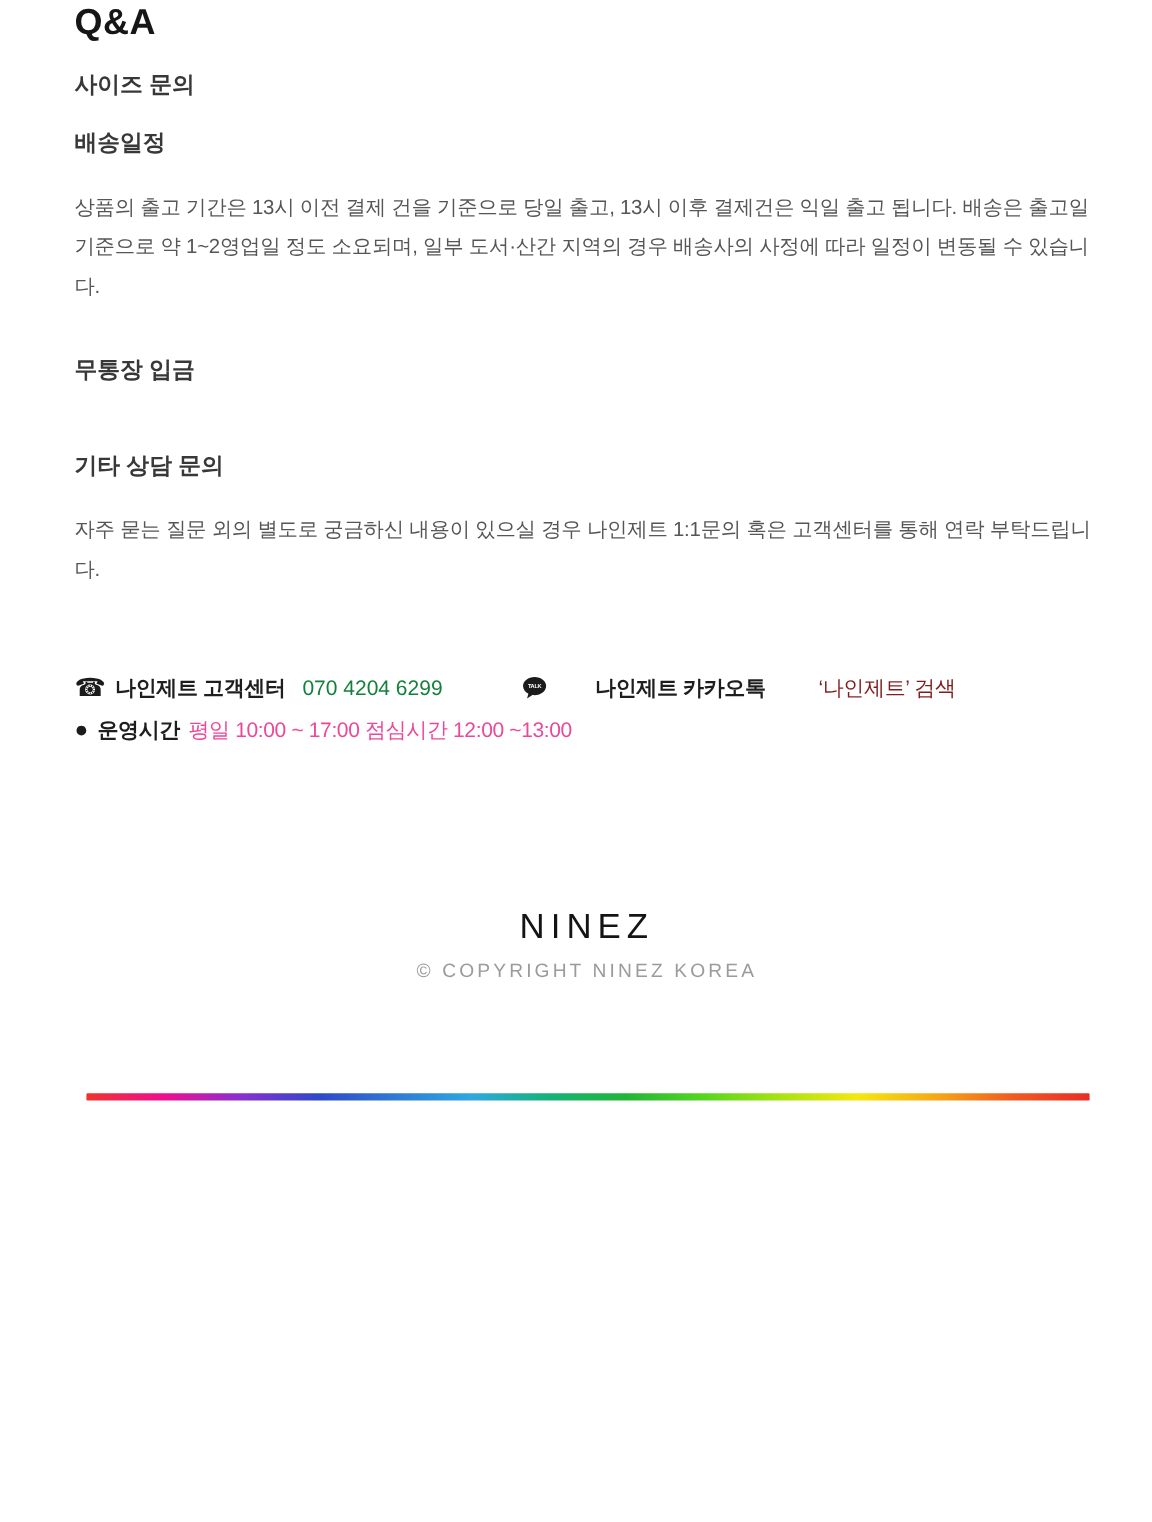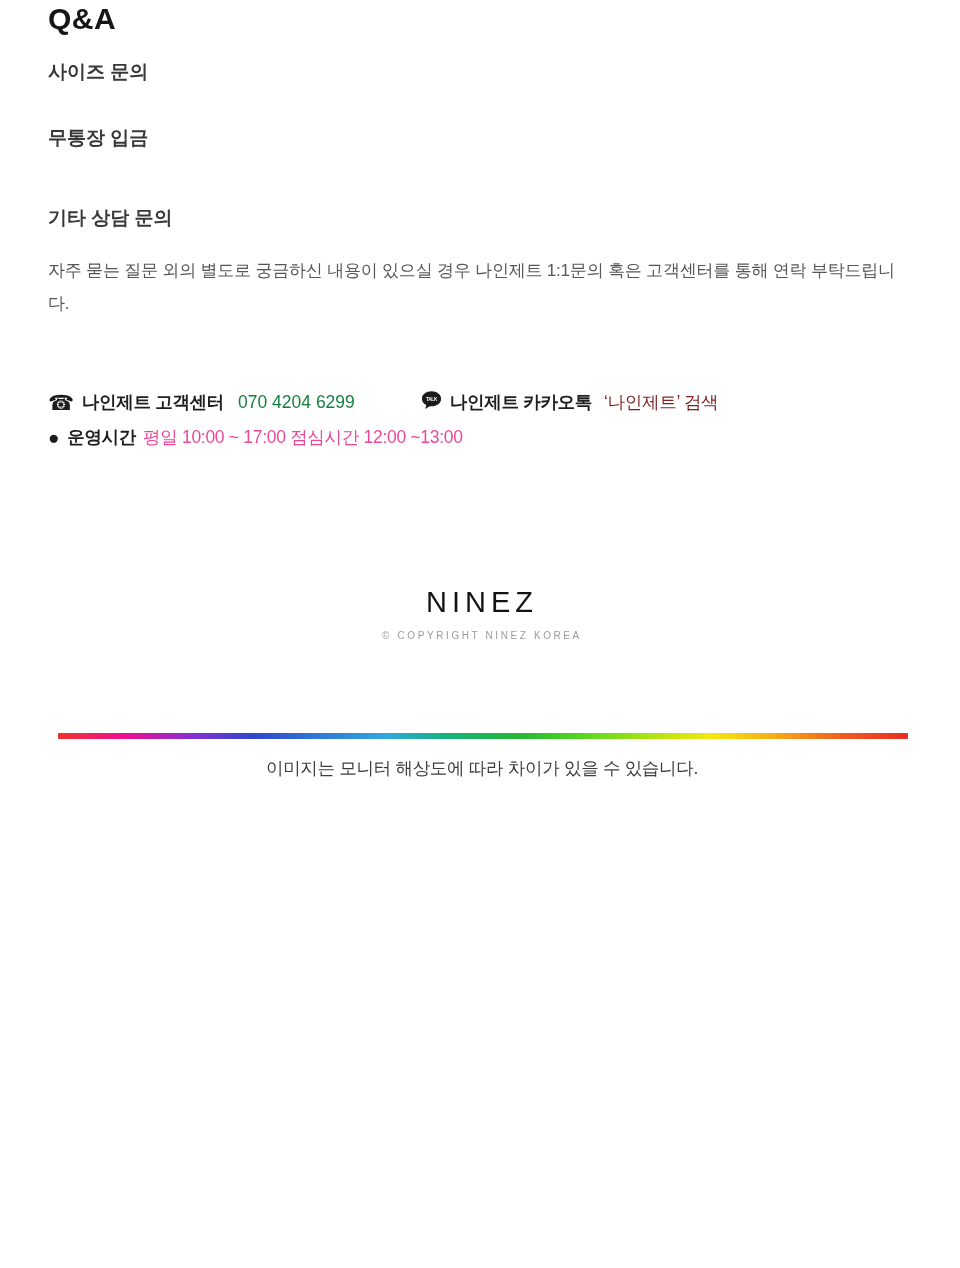--- a/index.html
+++ b/index.html
@@ -7,21 +7,21 @@
   body {
     width: 960px;
     height: 1268px;
     font-family: "Liberation Sans", "DejaVu Sans", sans-serif;
     color: #555555;
     overflow: hidden;
   }
   .page {
     width: 960px;
     height: 1268px;
-    padding: 2px 44px 0 48px;
+    padding: 2px 44px 0 62px;
   }
   .page-title {
     font-size: 30px;
     line-height: 34px;
     font-weight: bold;
     color: #161616;
     letter-spacing: 0.5px;
   }
   .section-heading {
     margin-top: 24px;
@@ -57,38 +57,38 @@
     display: inline-flex;
     align-items: center;
     justify-content: center;
     margin-right: 8px;
     color: #1b1b1b;
   }
   .phone-icon { font-size: 21px; line-height: 21px; }
   .bullet-icon { font-size: 19px; line-height: 19px; }
   .kakao-icon svg { display: block; }
   .phone-number { margin-left: 14px; color: #15803d; letter-spacing: 0; }
-  .kakao-group { margin-left: 66px; display: inline-flex; align-items: flex-start; }
+  .kakao-group { margin-left: 66px; display: inline-flex; align-items: center; gap: 32px; }
   .kakao-search { margin-left: 12px; color: #7f1d1d; }
   .hours-value { margin-left: 7px; color: #ec4899; }
 
   .footer-logo-block {
     margin-top: 138px;
     text-align: center;
   }
   .brand-logo {
     font-size: 29px;
     line-height: 30px;
     font-weight: normal;
     letter-spacing: 5px;
     color: #141414;
   }
   .copyright {
     margin-top: 13px;
-    font-size: 10px;
+    font-size: 16px;
     letter-spacing: 2.6px;
     color: #9b9b9b;
   }
   .rainbow-bar {
     margin: 92px 8px 0 10px;
     height: 6px;
     border-radius: 1px;
   }
   .footer-notice {
     margin-top: 17px;
@@ -102,20 +102,24 @@
 <body>
 
 <div class="page">
 
   <h1 class="page-title">Q&amp;A</h1>
 
   <div class="sec-size">
     <h2 class="section-heading">사이즈 문의</h2>
   </div>
 
+  <div class="sec-shipping">
+    <h2 class="section-heading">배송일정</h2>
+    <p class="section-body">상품의 출고 기간은 13시 이전 결제 건을 기준으로 당일 출고, 13시 이후 결제건은 익일 출고 됩니다. 배송은 출고일 기준으로 약 1~2영업일 정도 소요되며, 일부 도서·산간 지역의 경우 배송사의 사정에 따라 일정이 변동될 수 있습니다.</p>
+  </div>
 
   <div class="sec-deposit">
     <h2 class="section-heading">무통장 입금</h2>
   </div>
 
   <div class="sec-etc">
     <h2 class="section-heading">기타 상담 문의</h2>
     <p class="section-body">자주 묻는 질문 외의 별도로 궁금하신 내용이 있으실 경우 나인제트 1:1문의 혹은 고객센터를 통해 연락 부탁드립니다.</p>
   </div>
 
@@ -142,15 +146,14 @@
     </div>
   </div>
 
   <div class="footer-logo-block">
     <div class="brand-logo">NINEZ</div>
     <div class="copyright">© COPYRIGHT NINEZ KOREA</div>
   </div>
 
   <div class="rainbow-bar" style="background: linear-gradient(to right, rgb(238, 52, 45), rgb(239, 14, 142), rgb(138, 47, 208), rgb(47, 72, 201), rgb(47, 122, 212), rgb(47, 168, 224), rgb(21, 178, 119), rgb(34, 182, 55), rgb(85, 214, 32), rgb(168, 227, 18), rgb(245, 231, 17), rgb(246, 168, 22), rgb(239, 92, 34), rgb(234, 44, 37));"></div>
 
-  <p class="footer-notice">이미지는 모니터 해상도에 따라 차이가 있을 수 있습니다.</p>
 
 </div>
 
 </body></html>

